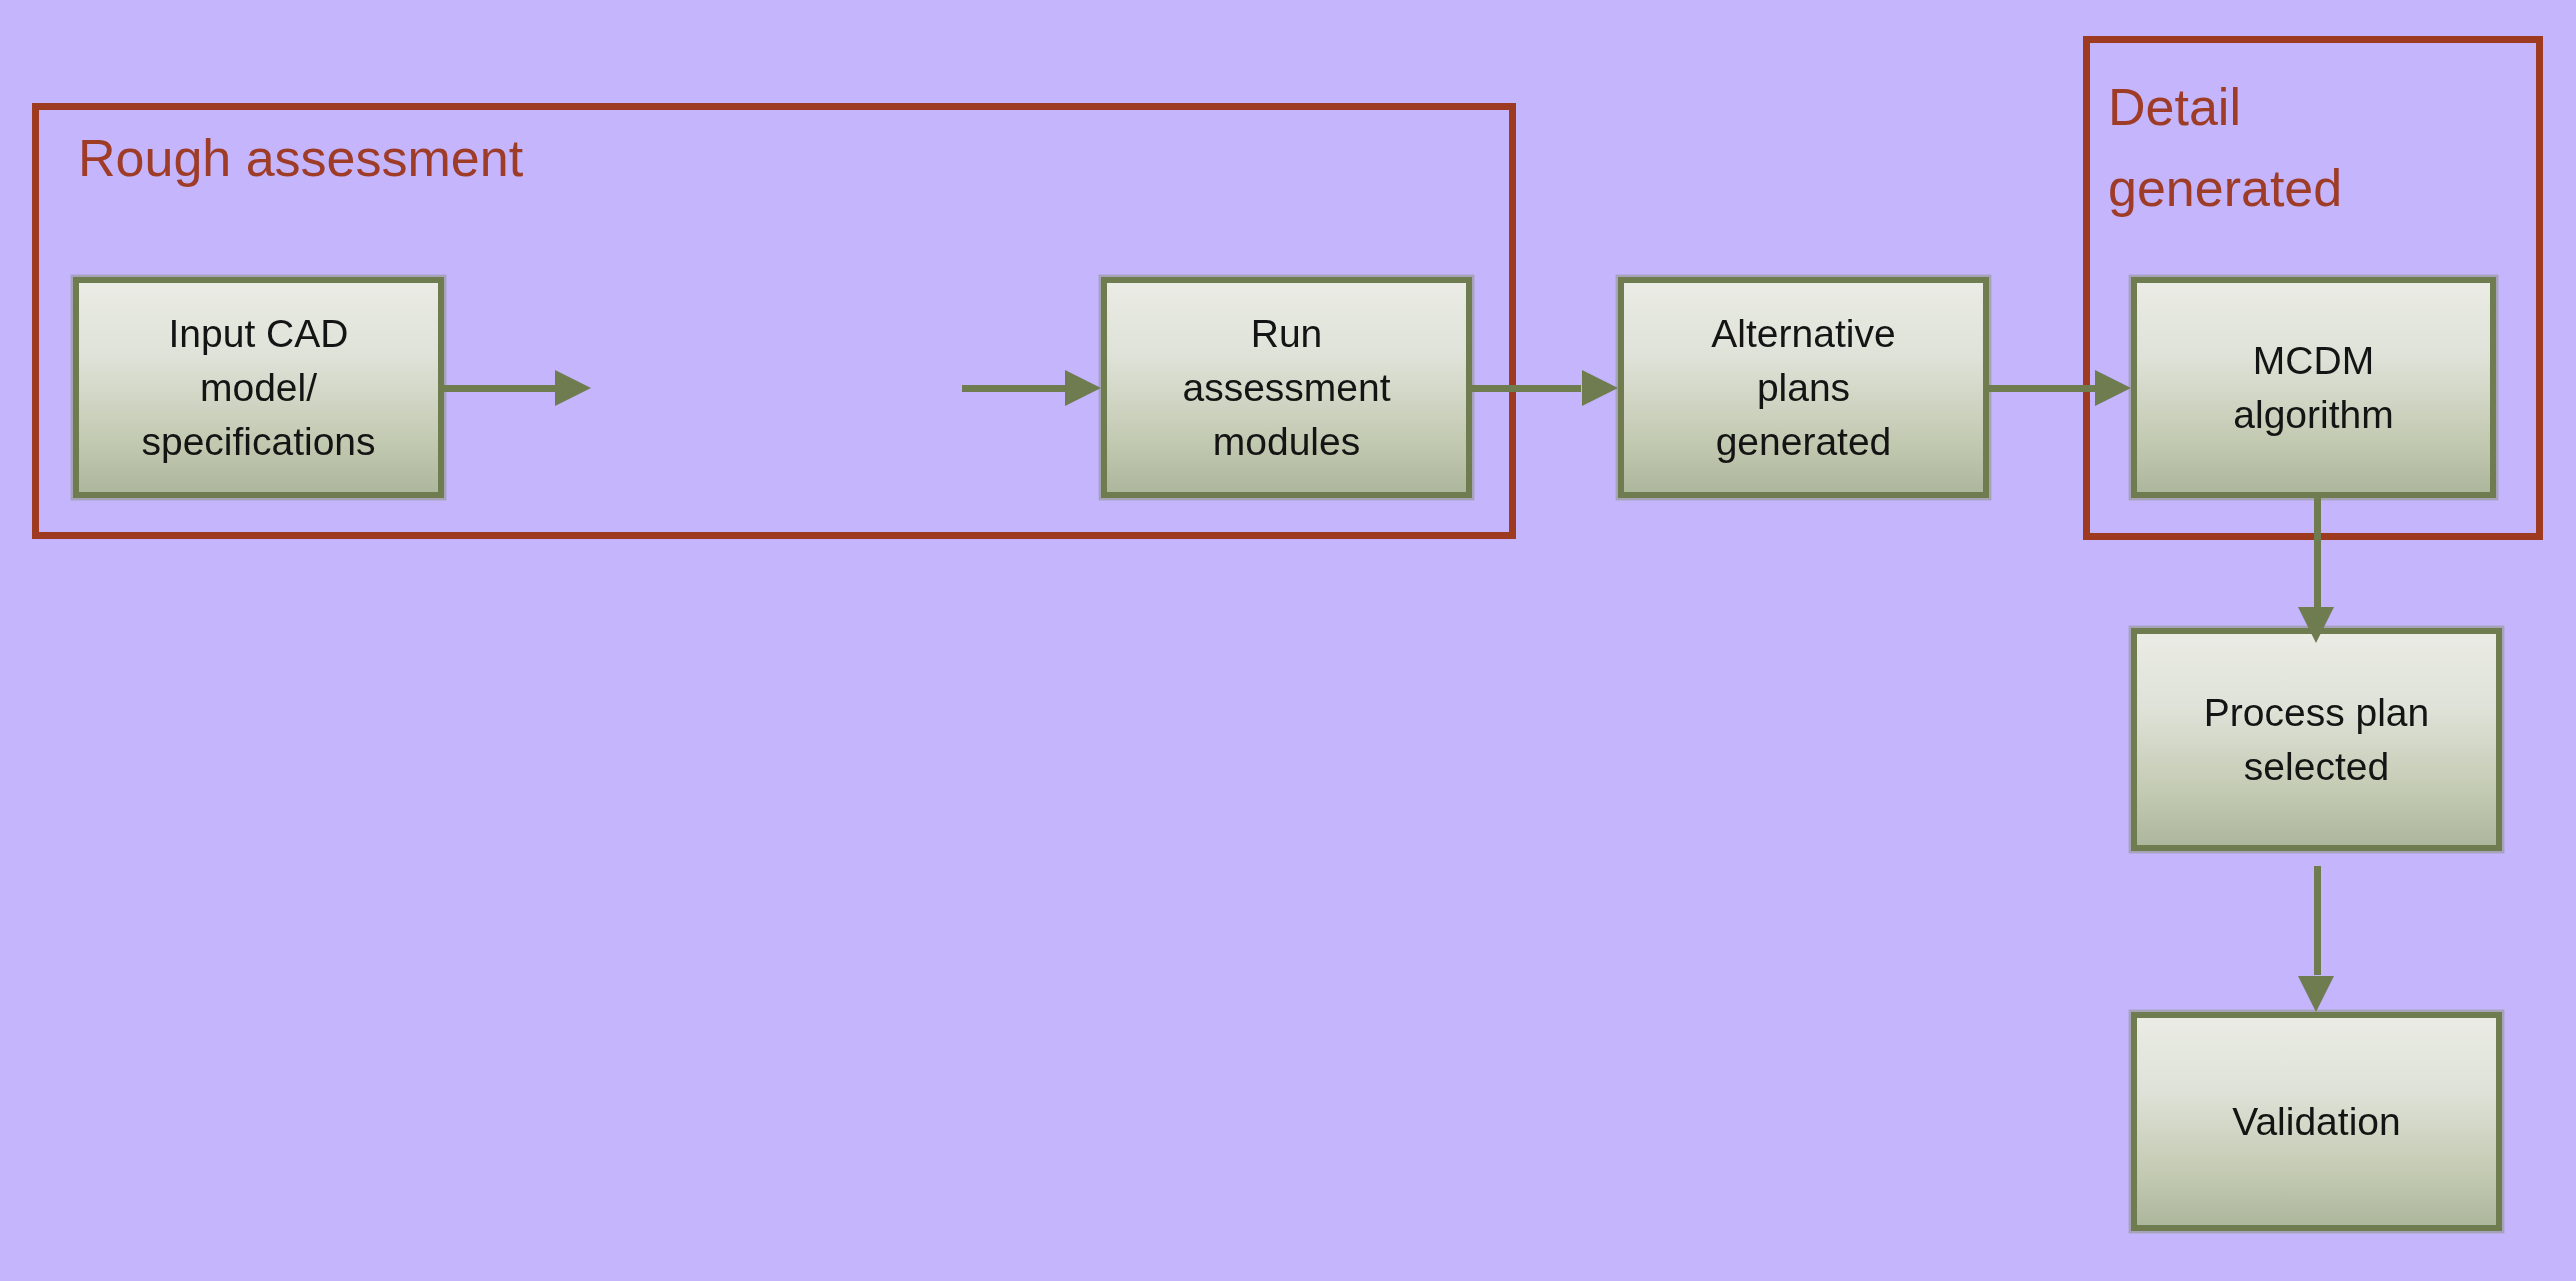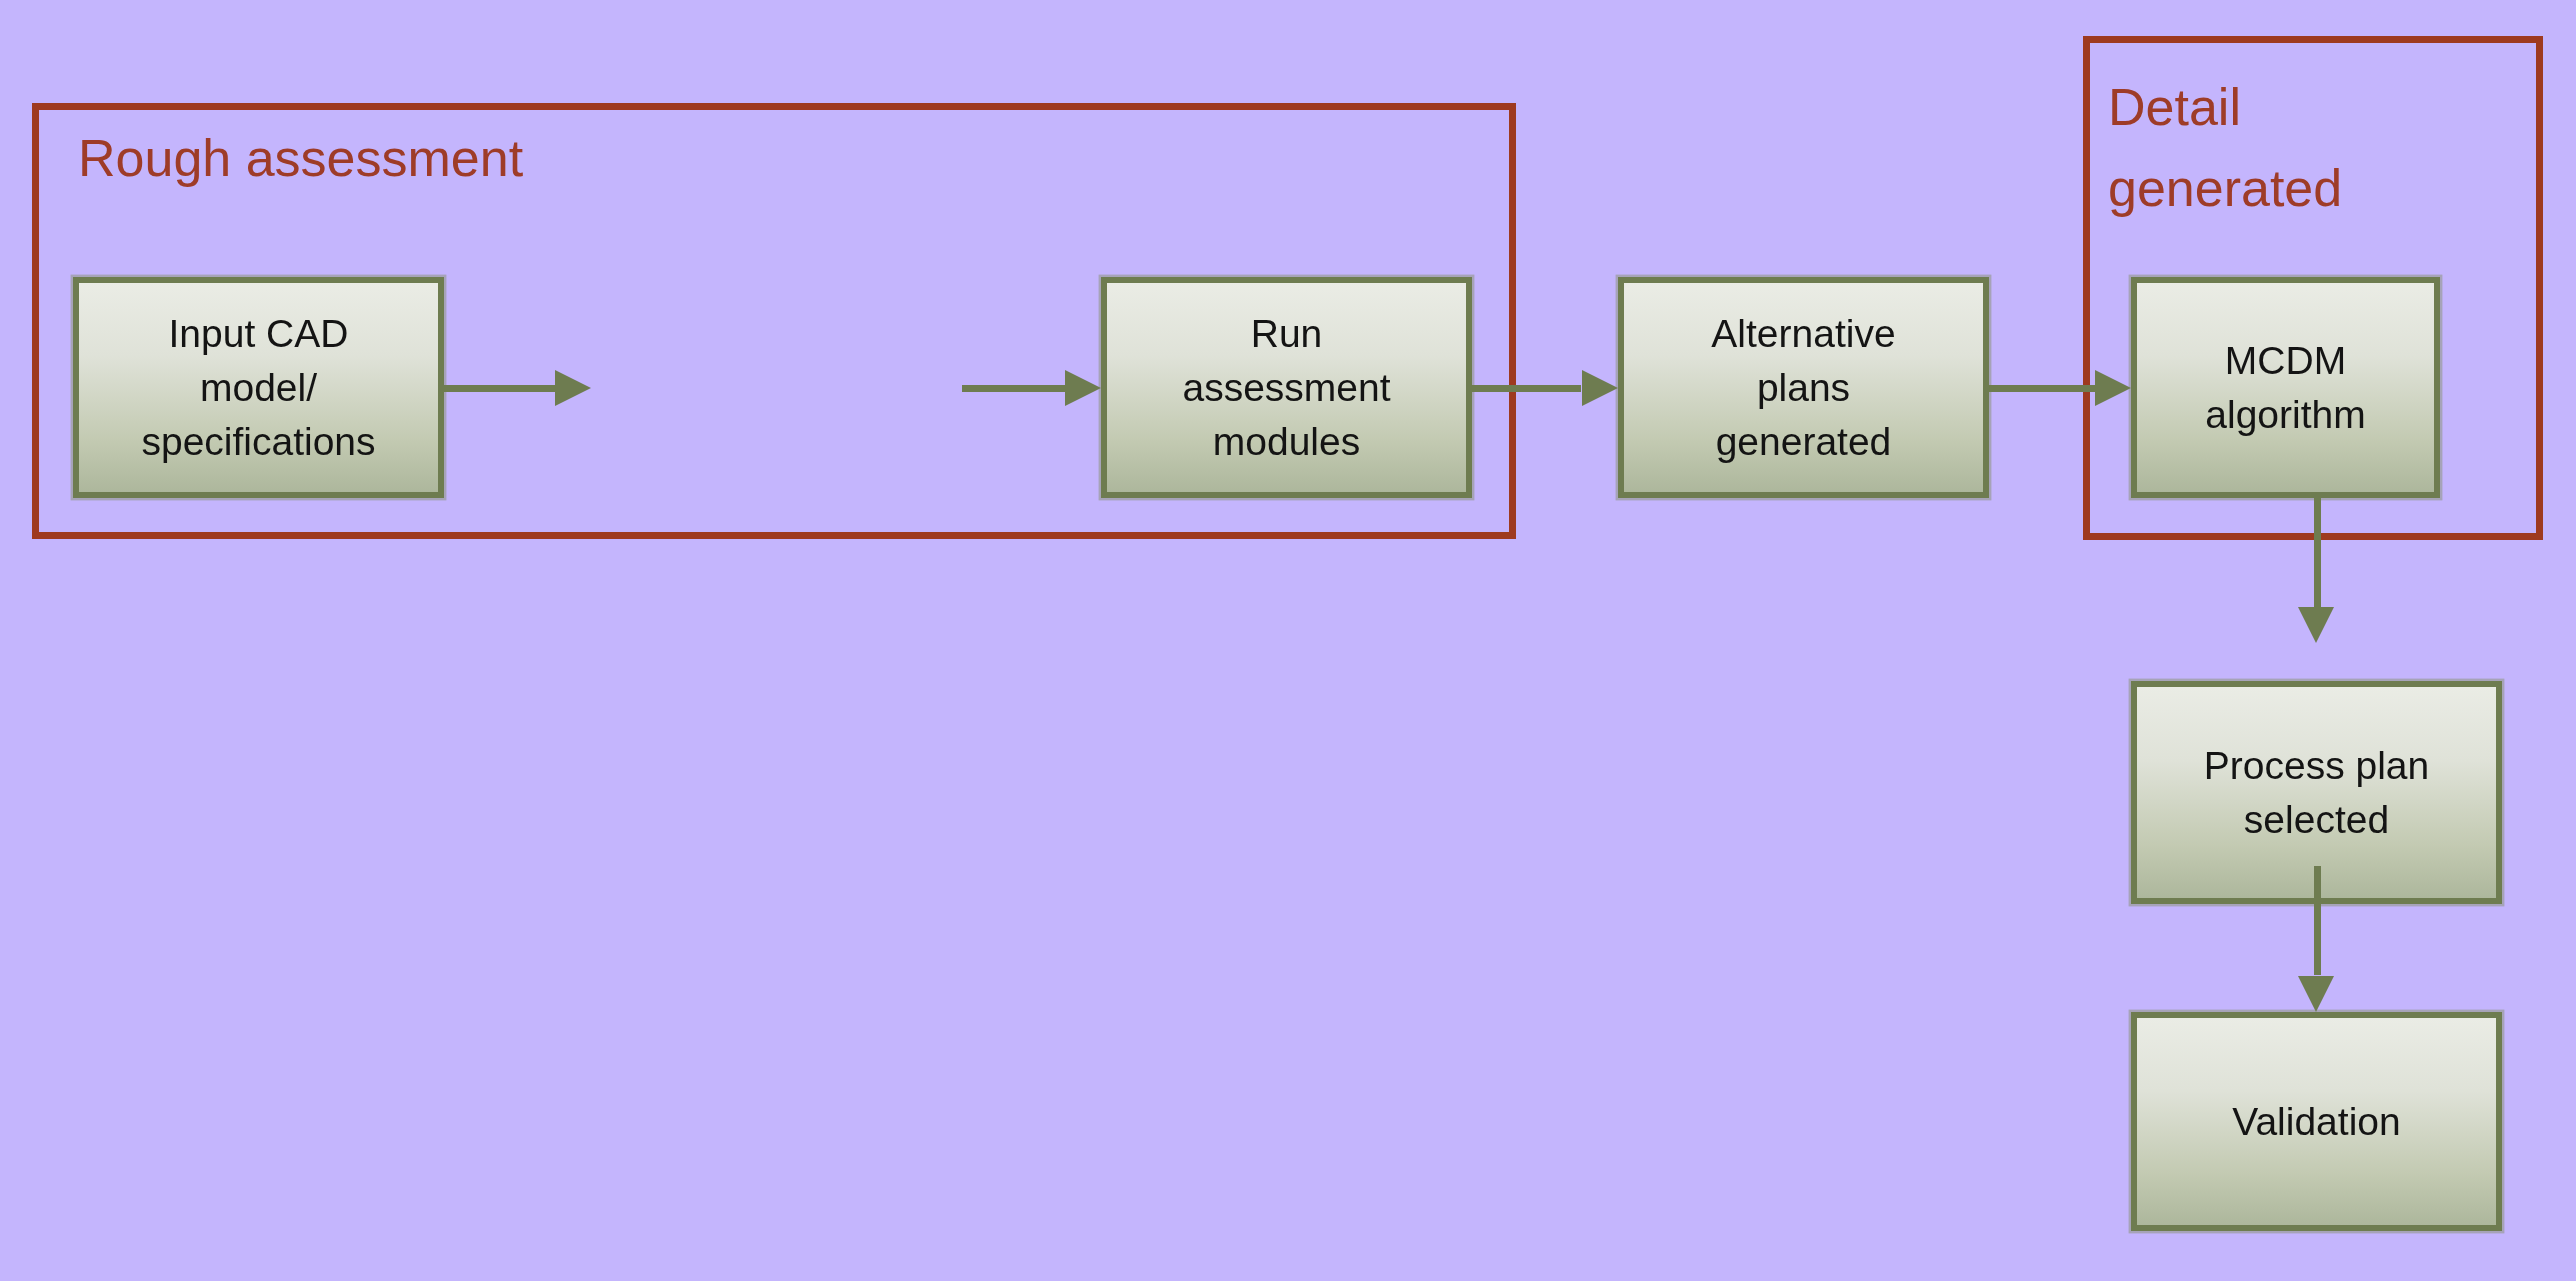--- a/index.html
+++ b/index.html
@@ -107,26 +107,26 @@
 assessment
 modules</span>
   </div>
 
   <div class="node" style="left:1618px; top:277px; width:371px; height:221px;">
     <span class="node-label">Alternative
 plans
 generated</span>
   </div>
 
-  <div class="node" style="left:2131px; top:277px; width:309px; height:221px;">
+  <div class="node" style="left:2131px; top:277px; width:365px; height:221px;">
     <span class="node-label">MCDM
 algorithm</span>
   </div>
 
-  <div class="node" style="left:2131px; top:681px; width:371px; height:223px;">
+  <div class="node" style="left:2131px; top:628px; width:371px; height:223px;">
     <span class="node-label">Process plan
 selected</span>
   </div>
 
   <div class="node" style="left:2131px; top:1012px; width:371px; height:219px;">
     <span class="node-label">Validation</span>
   </div>
 
   <div class="arrow">
     <div class="stem-h" style="left:444px; top:385px; width:111px;"></div>

